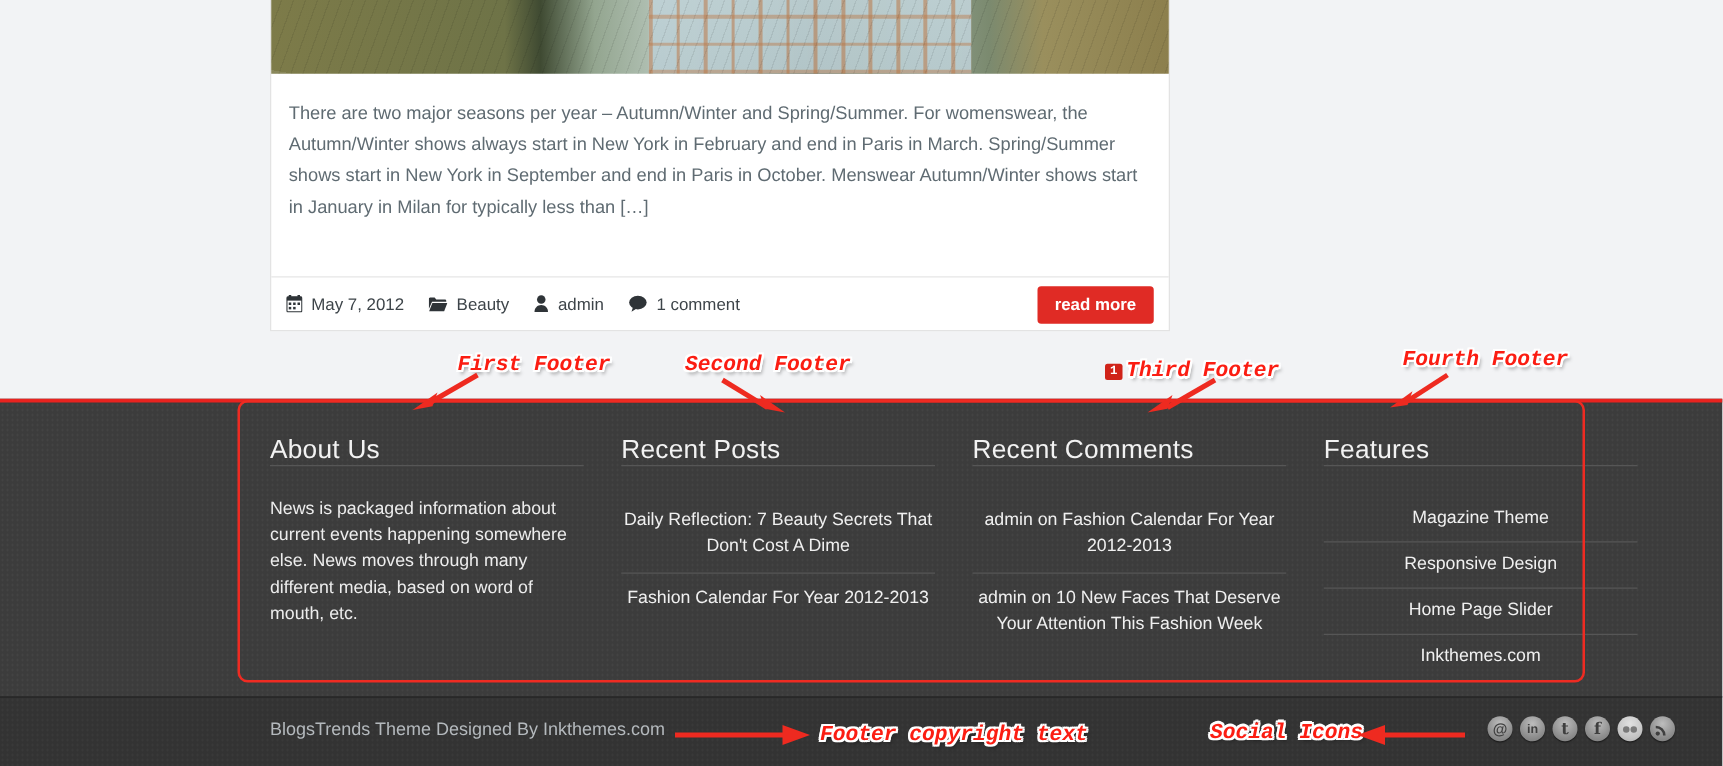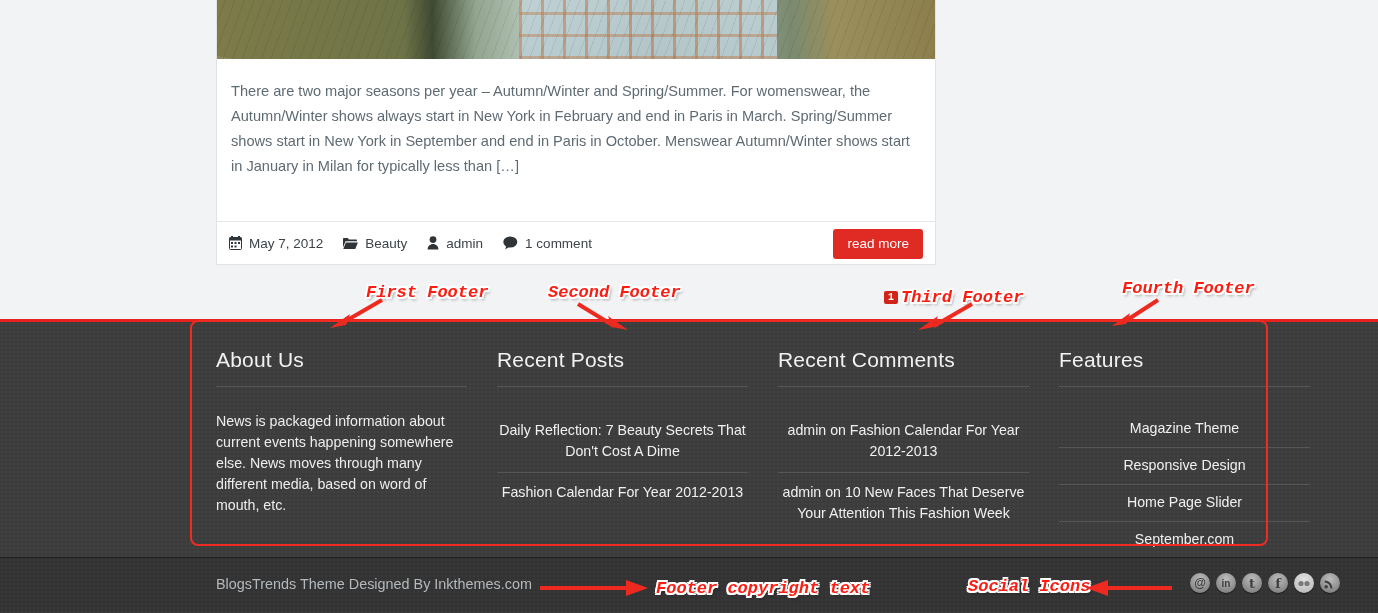--- a/index.html
+++ b/index.html
@@ -46,39 +46,39 @@
     border-top:1px solid #e6e6e6;
     height:43px; display:flex; padding:0 12px;
     position:relative;
   }
   .meta-item { display:flex; align-items:center; margin-right:20px;
     font-size:13.5px; color:#3d4449; }
   .meta-item .ic { margin-right:7px; display:inline-flex; align-items:center; }
   .meta-item svg { display:block; }
   .read-more {
     position:absolute; right:12px; top:7px;
-    background:#e02b25; color:#fff; font-size:13.5px; font-weight:normal;
+    background:#e02b25; color:#fff; font-size:13.5px; font-weight:bold;
     border:none; border-radius:3px; padding:8px 14px; cursor:pointer;
     line-height:1;
   }
 
   
   .footer {
     position:absolute; left:0; top:319px; width:1378px; height:238px;
     background:#3c3c3c;
     border-top:3px solid #e8231f;
     background-image:radial-gradient(rgba(255,255,255,.035) 1px, rgba(0,0,0,0) 1px);
     background-size:4px 4px;
   }
   .widgets { position:absolute; left:216px; top:26px; width:1124px;
     display:flex; }
   .widget { width:281px; padding-right:30px; }
   .widget h3 {
     font-size:21px; font-weight:normal; color:#f2f2f2;
-    letter-spacing:.2px; padding-bottom:14px;
+    letter-spacing:.2px; 
     border-bottom:1px solid #565656; margin-bottom:24px;
   }
   .widget p.about-text {
     font-size:14.2px; line-height:21px; color:#ededed;
   }
   .widget ul { list-style:none;text-align:center; }
   .widget ul li { border-bottom:1px solid #565656; }
   .widget ul li:last-child { border-bottom:none; }
   .widget ul li a {
     display:block; color:#f0f0f0; text-decoration:none;
@@ -236,21 +236,21 @@
           <li>
             <a href="#">Magazine Theme</a>
           </li>
           <li>
             <a href="#">Responsive Design</a>
           </li>
           <li>
             <a href="#">Home Page Slider</a>
           </li>
           <li>
-            <a href="#">September.com</a>
+            <a href="#">Inkthemes.com</a>
           </li>
         </ul>
       </div>
 
     </div>
   </div>
 
   <div class="bottom-bar">
     <div class="copyright">BlogsTrends Theme Designed By Inkthemes.com</div>
 

